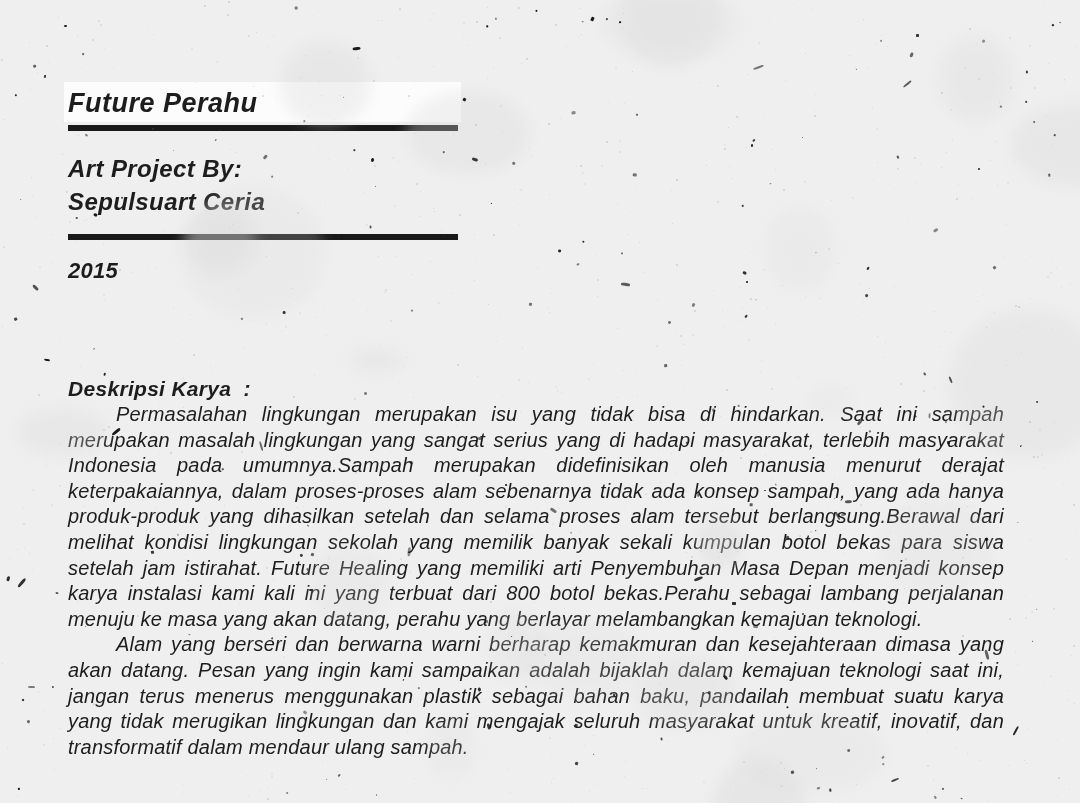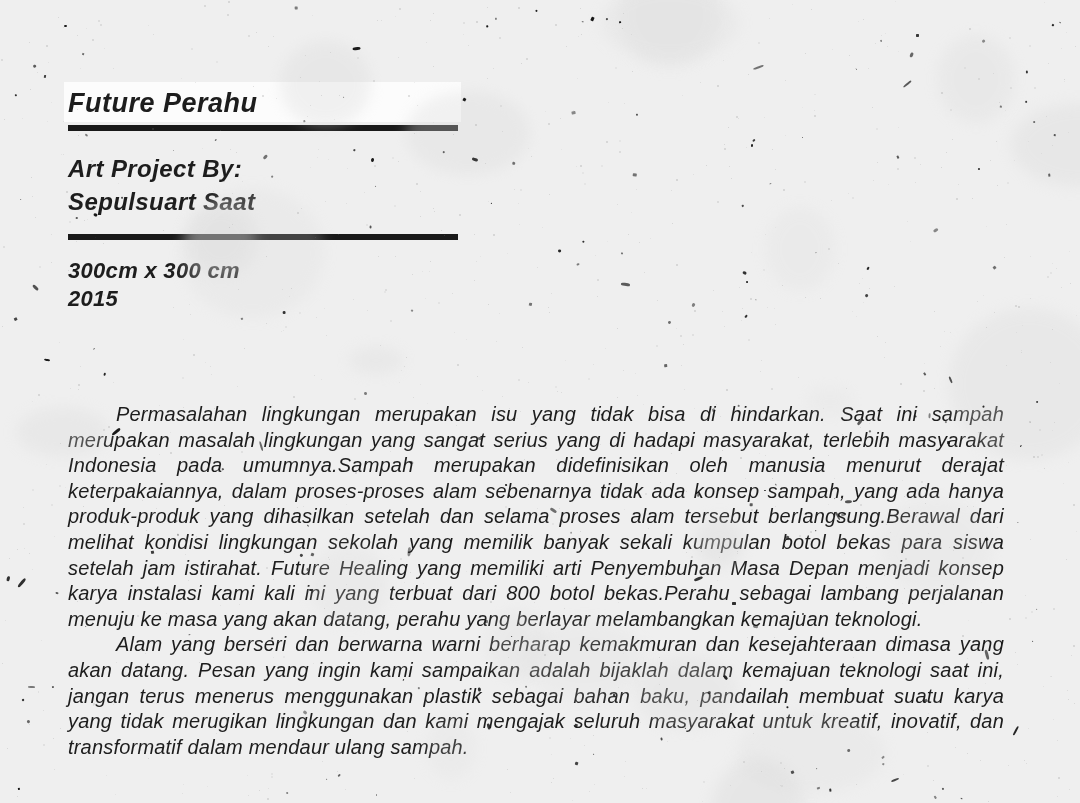--- a/index.html
+++ b/index.html
@@ -126,30 +126,30 @@
   <div class="content">
 
     <div class="title-backdrop"></div>
 
     <div class="title">Future Perahu</div>
 
     <div class="rule rule-1"></div>
 
     <div class="byline">
       <div>Art Project By:</div>
-      <div>Sepulsuart Saat</div>
+      <div>Sepulsuart Ceria</div>
     </div>
 
     <div class="rule rule-2"></div>
 
     <div class="details">
-      <div>300cm x 300 cm</div>
       <div>2015</div>
     </div>
 
+    <div class="desc-label">Deskripsi Karya&nbsp;&nbsp;:</div>
 
     <div class="body-text">
       <p>Permasalahan lingkungan merupakan isu yang tidak bisa di hindarkan. Saat ini sampah merupakan masalah lingkungan yang sangat serius yang di hadapi masyarakat, terlebih masyarakat Indonesia pada umumnya.Sampah merupakan didefinisikan oleh manusia menurut derajat keterpakaiannya, dalam proses-proses alam sebenarnya tidak ada konsep sampah, yang ada hanya produk-produk yang dihasilkan setelah dan selama proses alam tersebut berlangsung.Berawal dari melihat kondisi lingkungan sekolah yang memilik banyak sekali kumpulan botol bekas para siswa setelah jam istirahat. Future Healing yang memiliki arti Penyembuhan Masa Depan menjadi konsep karya instalasi kami kali ini yang terbuat dari 800 botol bekas.Perahu sebagai lambang perjalanan menuju ke masa yang akan datang, perahu yang berlayar melambangkan kemajuan teknologi.</p>
       <p>Alam yang berseri dan berwarna warni berharap kemakmuran dan kesejahteraan dimasa yang akan datang. Pesan yang ingin kami sampaikan adalah bijaklah dalam kemajuan teknologi saat ini, jangan terus menerus menggunakan plastik sebagai bahan baku, pandailah membuat suatu karya yang tidak merugikan lingkungan dan kami mengajak seluruh masyarakat untuk kreatif, inovatif, dan transformatif dalam mendaur ulang sampah.</p>
     </div>
 
   </div>
 
   <div id="noise-layer">
       <div class="blotch" style="width: 112.132px; height: 96.2806px; left: 880.663px; top: 497.796px; opacity: 0.19;"></div>

